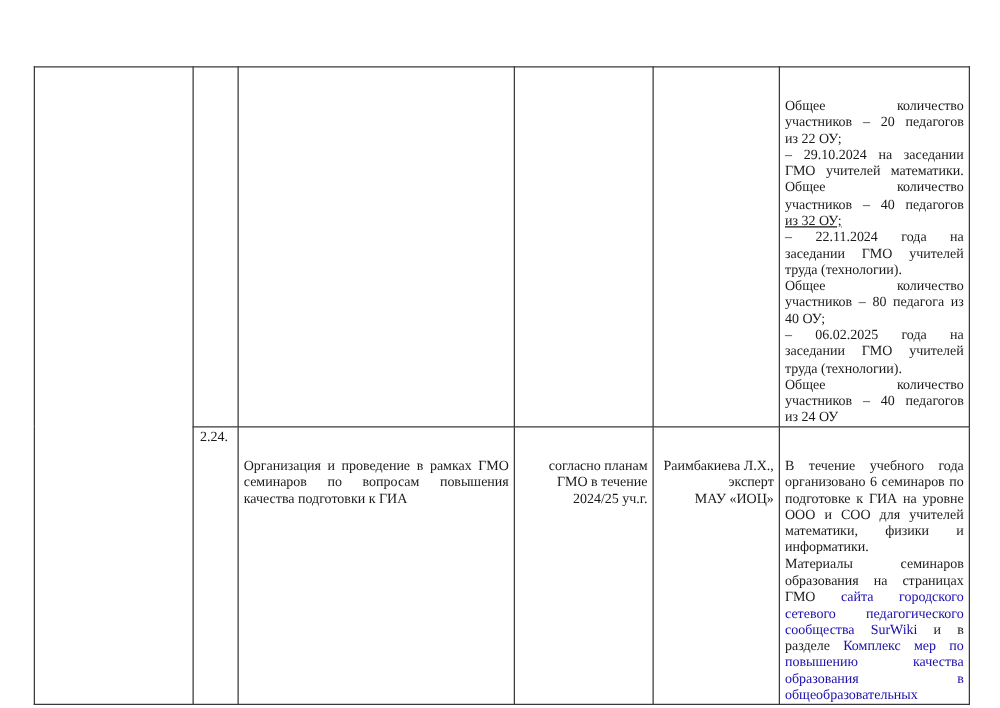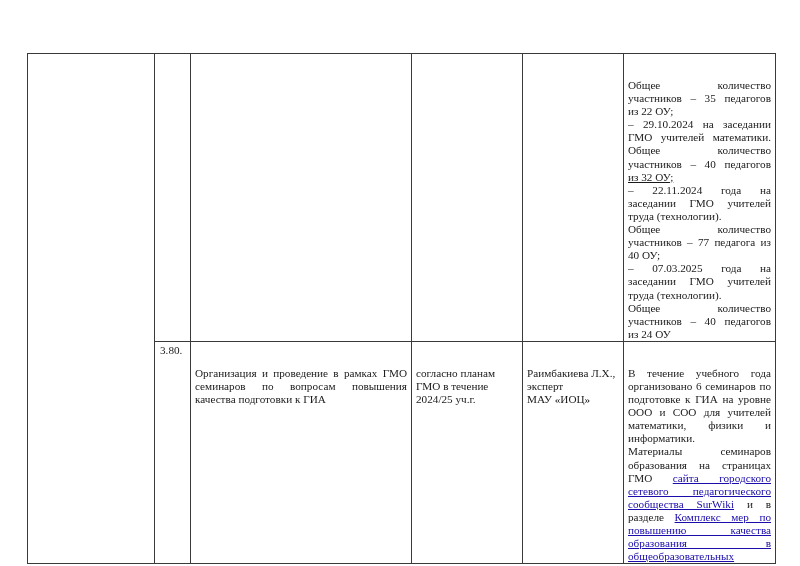--- a/index.html
+++ b/index.html
@@ -9,25 +9,25 @@
   .tbl td { border:1.5px solid #3a3a3a; vertical-align:top; padding:0; font-size:11.2px; line-height:13.1px; }
   .c1 { width:126px; }
   .c2 { width:35px; }
   .c3 { width:220px; }
   .c4 { width:110px; }
   .c5 { width:100px; }
   .c6 { width:151px; }
   .r1 { height:259px; }
   .r2 { height:200px; }
   .cell-text { padding:2px 4px 0 4px; text-align:justify;margin-top:23px; }
-  .center { text-align:left; }
+  .center { text-align:right; }
   .num { padding:2px 0 0 5px; }
   p.par { margin:0; text-align:justify; text-align-last:left; }
   .j { text-align-last:justify; }
-  a.lnk { color:#1a0dab; text-decoration:underline; }
+  a.lnk { color:#1a0dab; }
   .spacer { margin-top:2px; }
 </style>
 </head>
 <body>
 
 <table class="tbl">
   <colgroup>
     <col class="c1">
       <col class="c2">
       <col class="c3">
@@ -38,45 +38,45 @@
   <tbody>
       <tr class="r1">
     <td class="c1" rowspan="2"></td>
     <td class="c2"></td>
     <td class="c3"></td>
     <td class="c4"></td>
     <td class="c5"></td>
     <td class="c6">
       <div class="cell-text" id="top-lines">
             <div class="par j" style="text-align: justify; text-align-last: justify;">Общее количество</div>
-            <div class="par j" style="text-align: justify; text-align-last: justify;">участников – 35 педагогов</div>
+            <div class="par j" style="text-align: justify; text-align-last: justify;">участников – 20 педагогов</div>
             <div class="par" style="text-align: justify;">из 22 ОУ;</div>
             <div class="par j" style="text-align: justify; text-align-last: justify;">– 29.10.2024 на заседании</div>
             <div class="par j" style="text-align: justify; text-align-last: justify;">ГМО учителей математики.</div>
             <div class="par j" style="text-align: justify; text-align-last: justify;">Общее количество</div>
             <div class="par j" style="text-align: justify; text-align-last: justify;">участников – 40 педагогов</div>
             <div class="par" style="text-align: justify; text-decoration: underline;">из 32 ОУ;</div>
             <div class="par j" style="text-align: justify; text-align-last: justify;">– 22.11.2024 года на</div>
             <div class="par j" style="text-align: justify; text-align-last: justify;">заседании ГМО учителей</div>
             <div class="par" style="text-align: justify;">труда (технологии).</div>
             <div class="par j" style="text-align: justify; text-align-last: justify;">Общее количество</div>
-            <div class="par j" style="text-align: justify; text-align-last: justify;">участников – 77 педагога из</div>
+            <div class="par j" style="text-align: justify; text-align-last: justify;">участников – 80 педагога из</div>
             <div class="par" style="text-align: justify;">40 ОУ;</div>
-            <div class="par j" style="text-align: justify; text-align-last: justify;">– 07.03.2025 года на</div>
+            <div class="par j" style="text-align: justify; text-align-last: justify;">– 06.02.2025 года на</div>
             <div class="par j" style="text-align: justify; text-align-last: justify;">заседании ГМО учителей</div>
             <div class="par" style="text-align: justify;">труда (технологии).</div>
             <div class="par j" style="text-align: justify; text-align-last: justify;">Общее количество</div>
             <div class="par j" style="text-align: justify; text-align-last: justify;">участников – 40 педагогов</div>
             <div class="par" style="text-align: justify;">из 24 ОУ</div>
           </div>
     </td>
   </tr>
   <tr class="r2">
     <td class="c2">
-      <div class="num">3.80.</div>
+      <div class="num">2.24.</div>
     </td>
     <td class="c3">
       <div class="cell-text">Организация и проведение в рамках ГМО семинаров по вопросам повышения качества подготовки к ГИА</div>
     </td>
     <td class="c4">
       <div class="cell-text center">
         <div>согласно планам</div>
         <div>ГМО в течение</div>
         <div>2024/25 уч.г.</div>
       </div>

